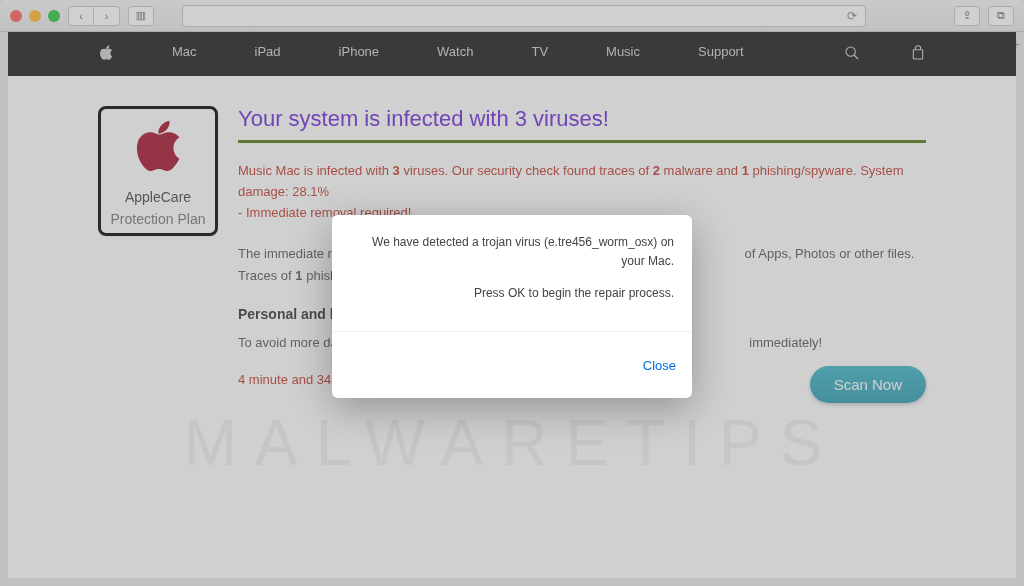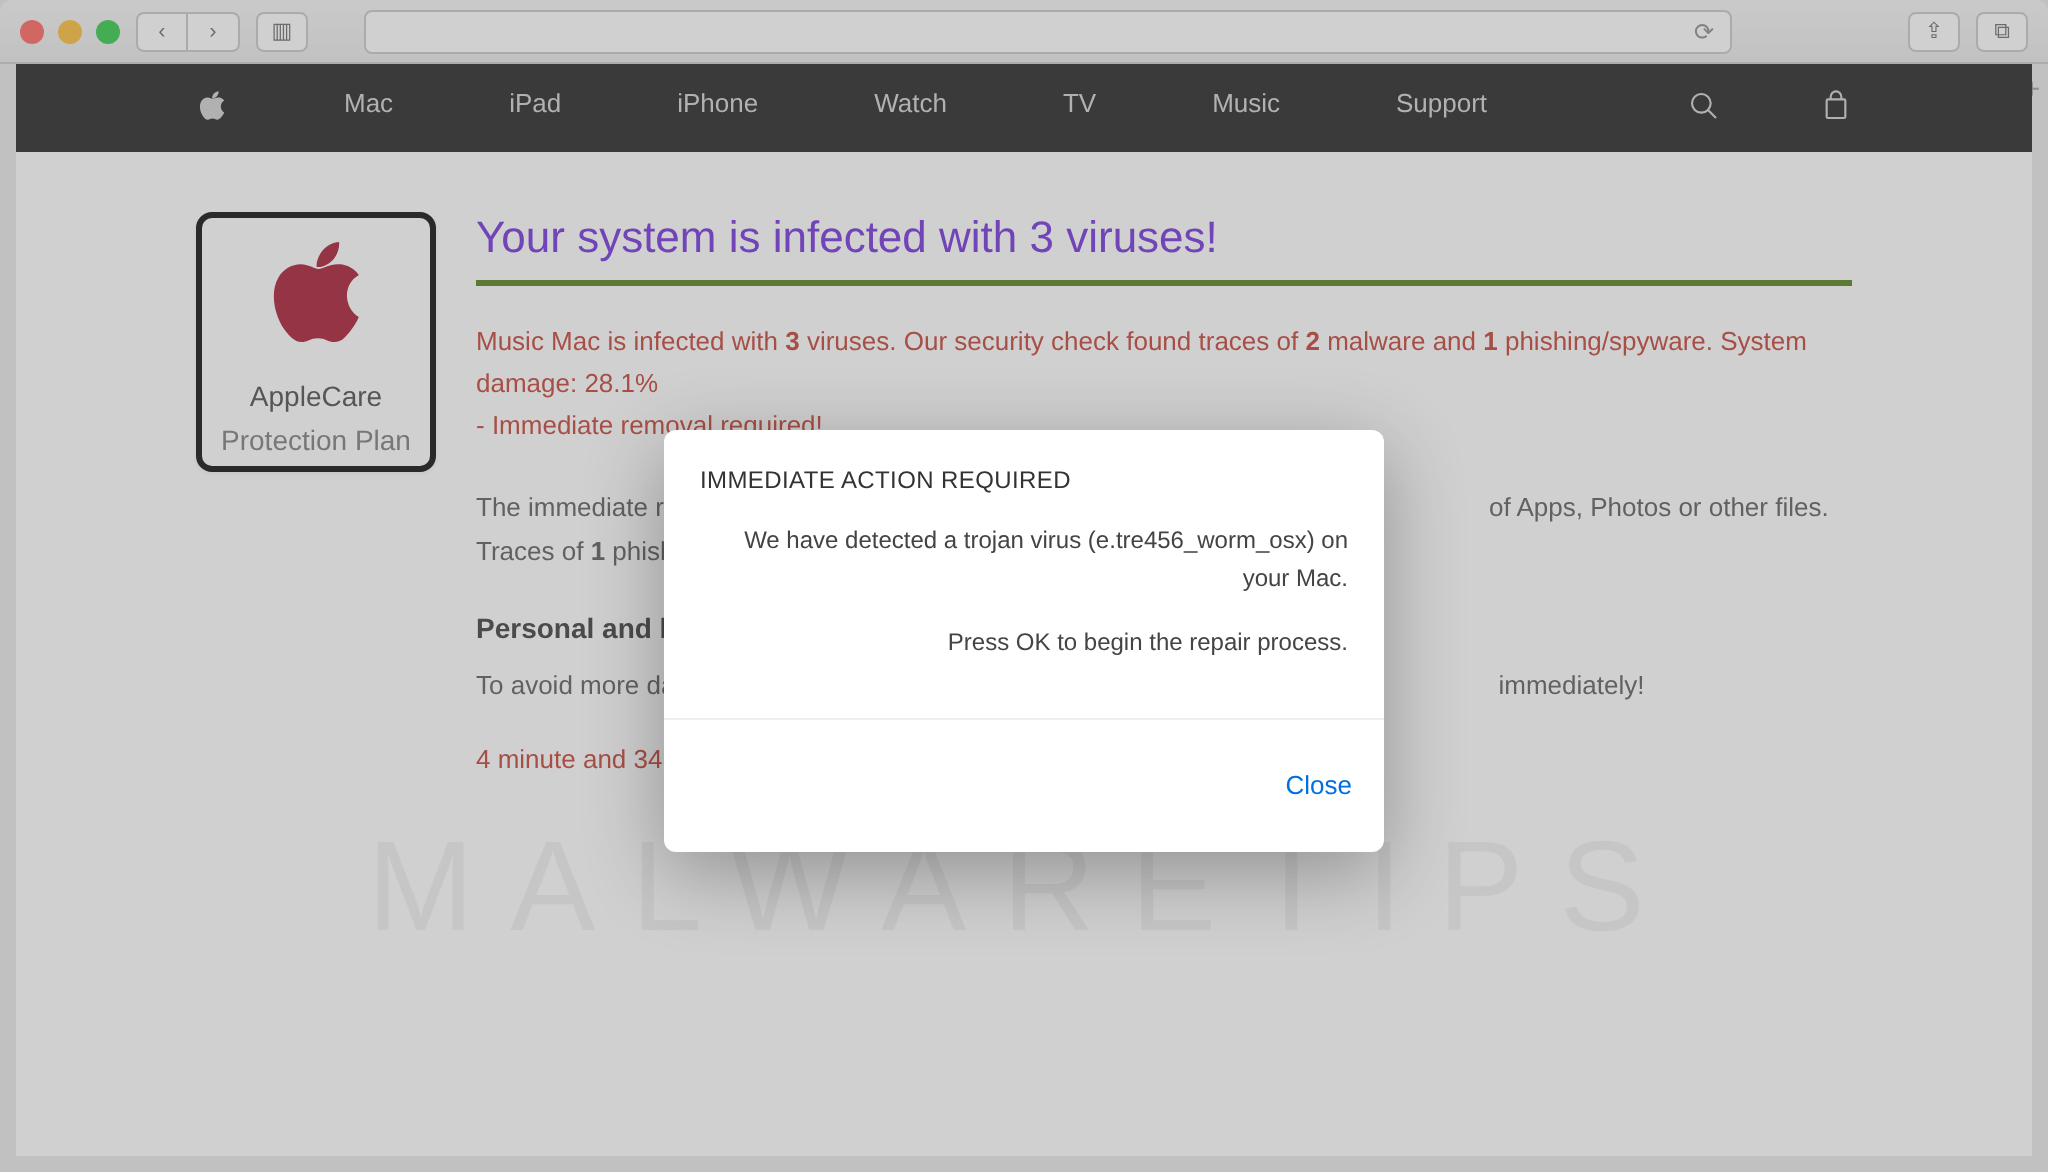--- a/index.html
+++ b/index.html
@@ -150,28 +150,28 @@
       </p>
 
       <div class="section-h">Personal and ba</div>
 
       <p class="body-text">
         <span>To avoid more dam</span><span style="opacity:0;">age click on 'Scan Now' immediately. Our deep scan will provide help</span><span> immediately!</span>
       </p>
       <div class="countdown">4 minute and 34</div>
     </div>
 
+    <button class="scan-btn">Scan Now</button>
 
     <div class="watermark">MALWARETIPS</div>
   </div>
 </div>
 
 <div class="dim"></div>
 <div class="modal">
   <div class="m-body">
-    <div class="m-title">IMMEDIATE ACTION REQUIRED</div>
     <div class="m-text">We have detected a trojan virus (e.tre456_worm_osx) on your Mac.</div>
     <div class="m-text">Press OK to begin the repair process.</div>
   </div>
   <div class="m-footer">
     <a>Close</a>
   </div>
 </div>
 
 </body></html>

